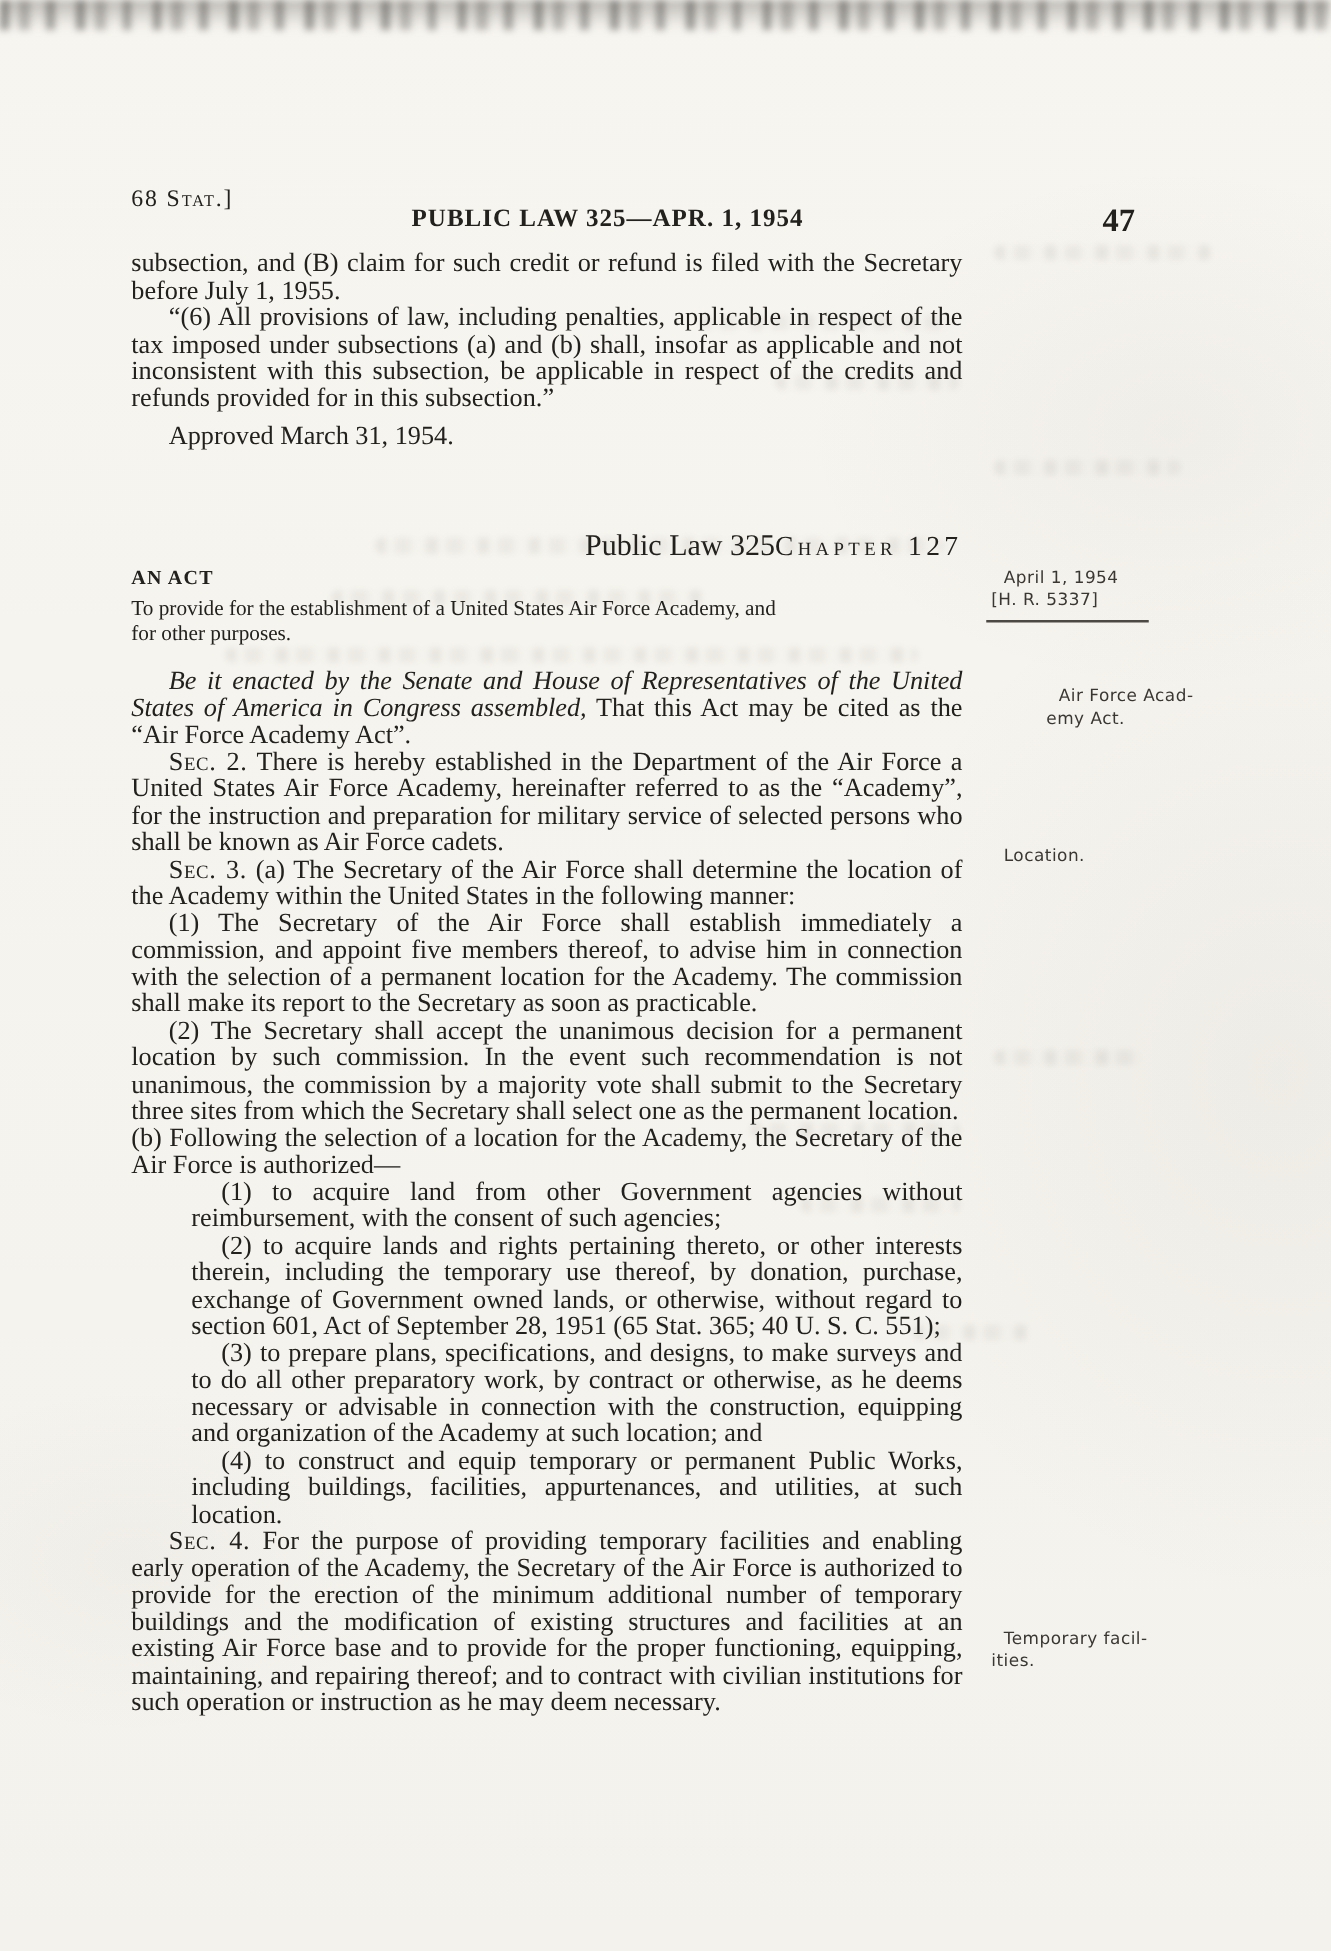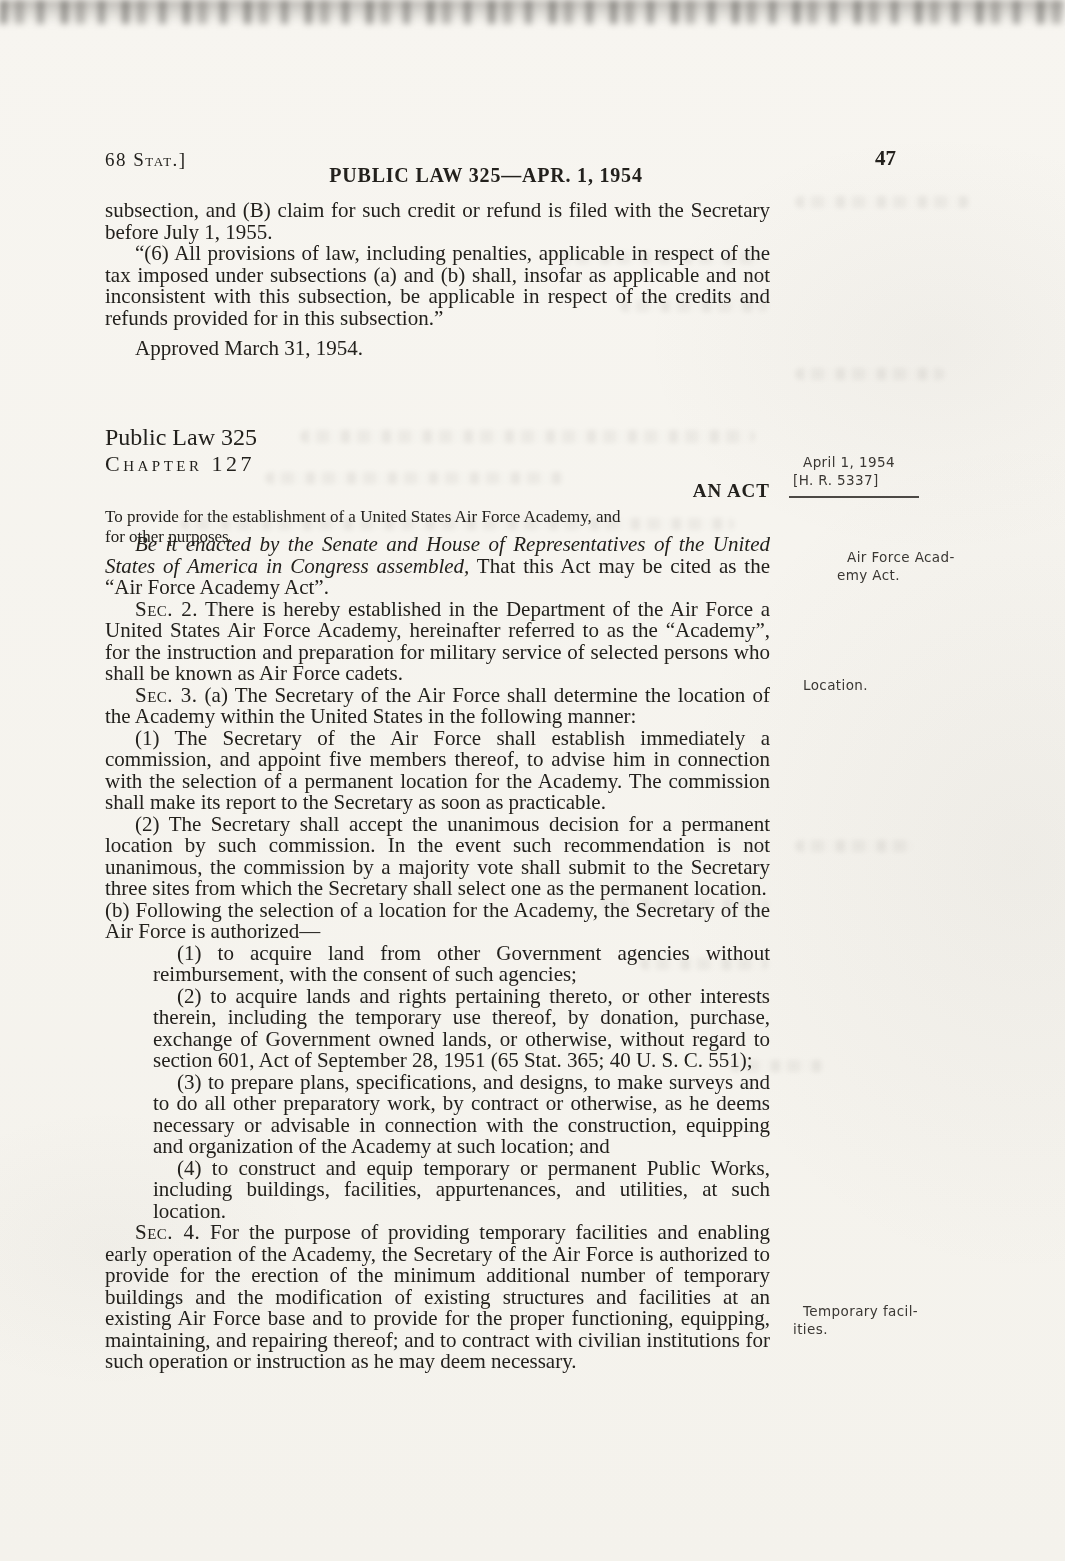--- a/index.html
+++ b/index.html
@@ -25,39 +25,39 @@
         rgba(70,68,64,0.50) 0 7px, rgba(180,176,170,0.10) 7px 15px,
         rgba(95,92,88,0.38) 15px 24px, rgba(200,197,190,0.08) 24px 37px,
         rgba(60,58,55,0.42) 37px 44px, rgba(190,187,180,0.06) 44px 61px),
       linear-gradient(rgba(140,137,132,0.55), rgba(244,242,236,0) 90%);
     filter:blur(3px);
   }
   
   .running-header{position:absolute;top:146px;left:105px;width:805px;height:30px;}
   .stat-cite{position:absolute;left:0;top:3px;font-size:19px;font-variant:small-caps;letter-spacing:1.5px;font-weight:normal;}
   .header-title{position:absolute;left:81px;top:0;width:600px;text-align:center;font-weight:bold;font-size:20px;letter-spacing:0.8px;margin-top:18px;}
-  .page-number{position:absolute;left:770px;top:0;width:40px;font-weight:bold;font-size:21px;text-align:left;}
+  .page-number{position:absolute;left:770px;top:16px;width:40px;font-weight:bold;font-size:26px;text-align:center;}
 
   
   .textcol{position:absolute;left:105px;width:665px;font-size:21px;line-height:21.5px;text-align:justify;}
   .block-a{top:200px;}
   .block-c{top:534px;}
   .textcol p{margin:0;}
   .indent{text-indent:30px;}
   .approved{margin-top:9px !important;}
   .subitem{margin-left:48px !important;text-indent:24px;}
   .it{font-style:italic;}
   .sc{font-variant:small-caps;letter-spacing:0.5px;}
 
   
   .block-b{position:absolute;top:424px;left:105px;width:665px;}
-  .pl-row{display:flex;justify-content:flex-end;align-items:baseline;flex-direction:column;}
+  .pl-row{display:flex;justify-content:flex-end;align-items:baseline;}
   .pl-label{font-size:24px;}
   .chapter{font-size:22px;font-variant:small-caps;letter-spacing:3.5px;}
-  .an-act{text-align:right;font-weight:bold;font-size:19px;letter-spacing:1px;margin-top:3px;}
+  .an-act{text-align:left;font-weight:bold;font-size:16px;letter-spacing:1px;margin-top:3px;}
   .act-purpose{text-align:left;font-weight:normal;font-size:17px;line-height:20px;margin-top:5px;}
 
   
   .note{
     position:absolute;left:793px;width:142px;
     font-family:"DejaVu Sans","Liberation Sans",sans-serif;
     font-size:13.5px;line-height:17.5px;letter-spacing:0.4px;color:#3a3733;
   }
   .nline.ind{margin-left:10px;}
   .date-note{top:454px;}

